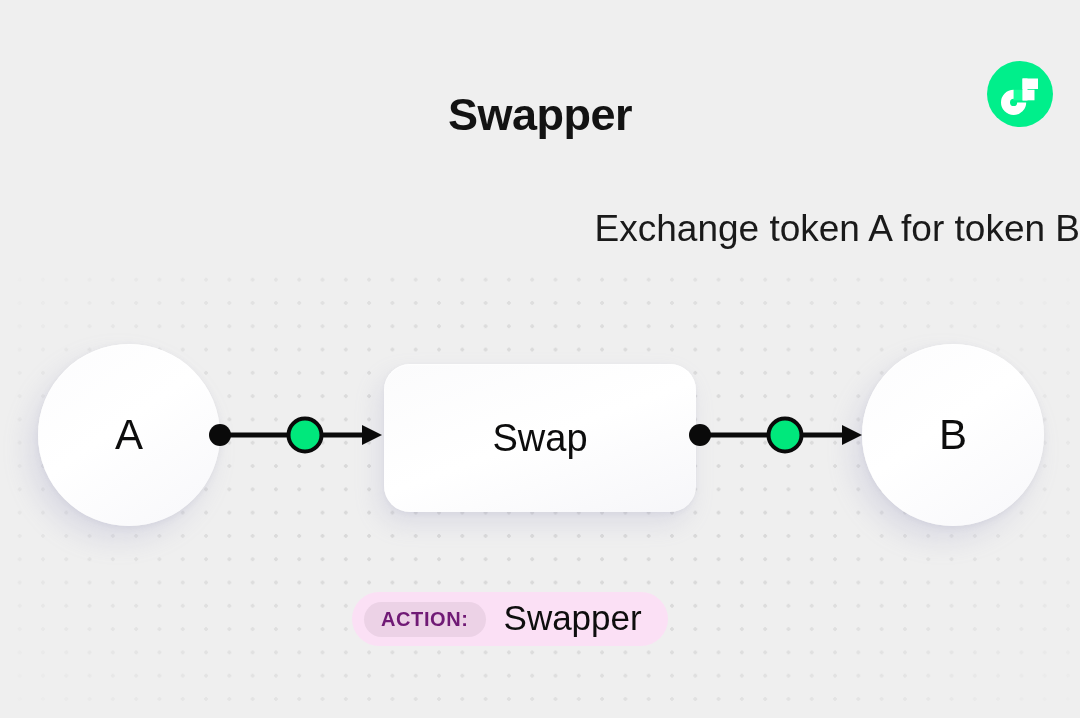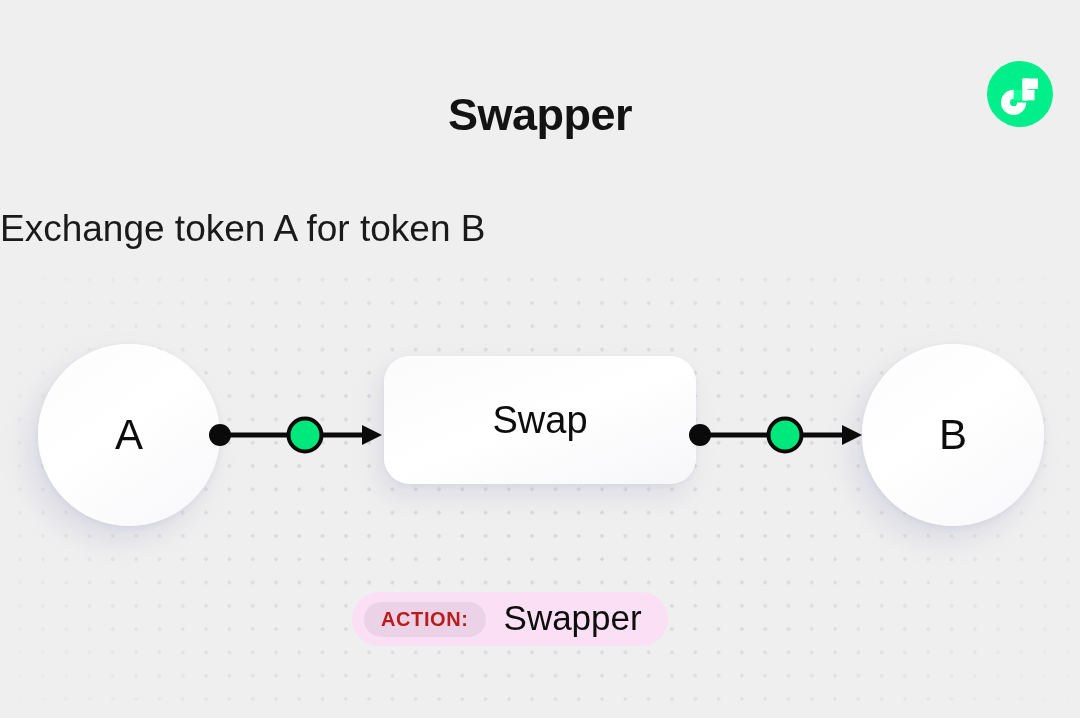--- a/index.html
+++ b/index.html
@@ -49,21 +49,21 @@
     font-weight: 700;
     letter-spacing: -0.5px;
     color: #131313;
     line-height: 1;
   }
   #page-subtitle {
     position: absolute;
     left: 0;
     top: 178px;
     width: 1080px;
-    text-align: left;
+    text-align: right;
     font-size: 37px;
     font-weight: 400;
     color: #1a1a1a;
     line-height: 1;
   }
 
   
   #brand-logo {
     position: absolute;
     right: 26px;
@@ -94,23 +94,23 @@
     color: #0d0d0d;
     font-weight: 400;
   }
   #token-node-a { left: 38px;  top: 312px; }
   #token-node-b { left: 862px; top: 312px; }
 
   
   #swap-card {
     position: absolute;
     left: 384px;
-    top: 324px;
+    top: 332px;
     width: 312px;
-    height: 128px;
+    height: 148px;
     border-radius: 26px;
     background: linear-gradient(160deg, #fbfbfc 0%, #ffffff 50%, #f6f6f9 100%);
     box-shadow:
       -6px 12px 24px rgba(150, 150, 190, 0.20),
       0 2px 5px rgba(120, 120, 160, 0.08),
       inset 0 1px 2px rgba(255,255,255,0.9);
     display: flex;
     align-items: center;
     justify-content: center;
     font-size: 38px;
@@ -140,21 +140,21 @@
     align-items: center;
     gap: 18px;
   }
   #action-badge-key {
     background: #ecd2e6;
     border-radius: 20px;
     padding: 7px 17px 8px 17px;
     font-size: 20px;
     font-weight: 700;
     letter-spacing: 0.6px;
-    color: #b91c1c;
+    color: #701a75;
     line-height: 1;
   }
   #action-badge-value {
     font-size: 35px;
     color: #0e0e0e;
     line-height: 1;
     padding-bottom: 3px;
   }
 </style>
 </head>

